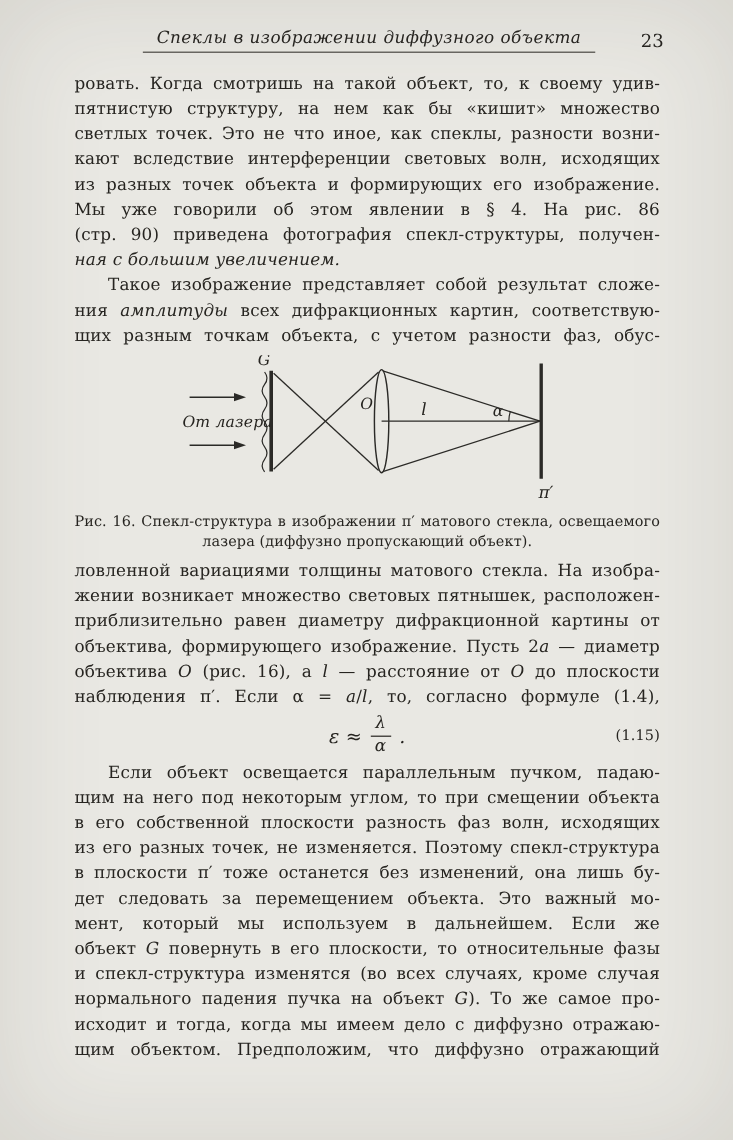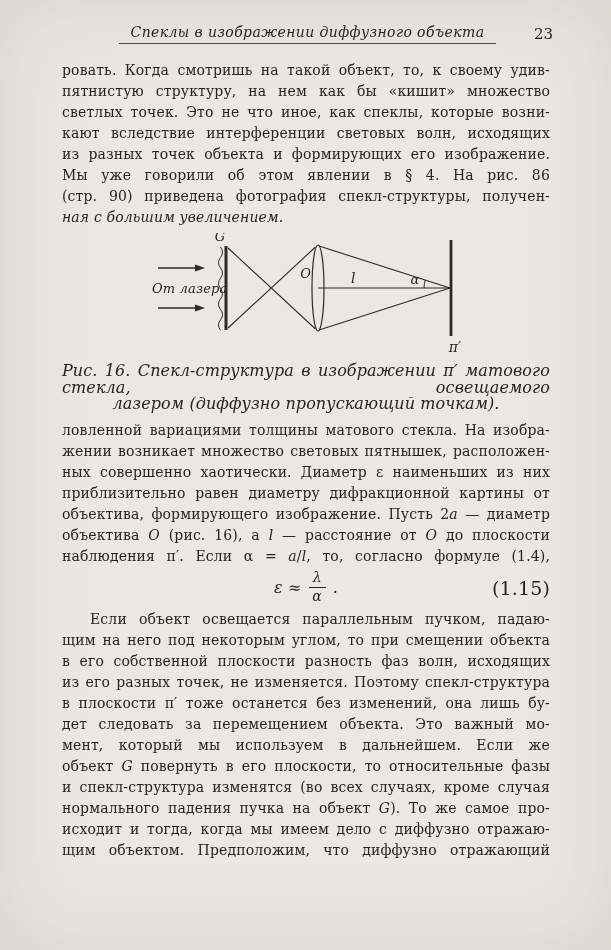--- a/index.html
+++ b/index.html
@@ -16,54 +16,59 @@
     font-style:italic; letter-spacing:0.4px; white-space:nowrap;
     border-bottom:1px solid #4a4742; padding:0 12px 3px;
   }
   .rh-page { position:absolute; right:0; top:1px; font-size:15px;margin-left:20px; }
   .content { position:absolute; top:60px; left:62px; width:488px; font-size:14px; line-height:21px; letter-spacing:0.15px; }
   .tline { text-align:justify; text-align-last:justify; }
   .tline.tlast { text-align-last:left;font-style:italic; }
   .para.indent .tline:first-child { text-indent:28px; }
   .fig { margin:5px 0 7px; }
   .diagram { display:block; margin-left:86px; }
-  .figcap { margin-top:4px; font-size:16px; line-height:16.5px; letter-spacing:0.1px;font-style:italic; }
+  .figcap { margin-top:4px; font-size:12px; line-height:16.5px; letter-spacing:0.1px; }
   .cap1 { text-align:justify; text-align-last:justify; }
   .cap2 { text-align:center; }
   .equation { position:relative; height:42px; display:flex; align-items:center; justify-content:center; }
   .eq-body { display:inline-flex; align-items:center; gap:7px; font-size:16px; font-style:italic; }
   .frac { display:inline-flex; flex-direction:column; align-items:center; font-size:14px; line-height:1.12; }
   .frac .num { border-bottom:1px solid #262420; padding:0 4px 1px; }
   .frac .den { padding-top:1px; }
-  .eq-num { position:absolute; right:0; top:50%; transform:translateY(-50%); font-size:19px; font-style:normal; }
+  .eq-num { position:absolute; right:0; top:50%; transform:translateY(-50%); font-size:12px; font-style:normal; }
   svg text { font-family:"DejaVu Serif", serif; font-style:italic; fill:#262420; }
 </style>
 </head>
 <body>
 
 <div class="page">
 
   <header class="running-head">
     <span class="rh-title">Спеклы в изображении диффузного объекта</span>
     <span class="rh-page">23</span>
   </header>
 
   <main class="content">
 
     <div class="para">
         <div class="tline">ровать. Когда смотришь на такой объект, то, к своему удив-</div>
         <div class="tline">пятнистую структуру, на нем как бы «кишит» множество</div>
-        <div class="tline">светлых точек. Это не что иное, как спеклы, которые возни-</div>
+        <div class="tline">светлых точек. Это не что иное, как спеклы, разности возни-</div>
         <div class="tline">кают вследствие интерференции световых волн, исходящих</div>
         <div class="tline">из разных точек объекта и формирующих его изображение.</div>
         <div class="tline">Мы уже говорили об этом явлении в § 4. На рис. 86</div>
         <div class="tline">(стр. 90) приведена фотография спекл-структуры, получен-</div>
         <div class="tline tlast">ная с большим увеличением.</div>
       </div>
 
+    <div class="para indent">
+        <div class="tline">Такое изображение представляет собой результат сложе-</div>
+        <div class="tline">ния <i>амплитуды</i> всех дифракционных картин, соответствую-</div>
+        <div class="tline">щих разным точкам объекта, с учетом разности фаз, обус-</div>
+      </div>
 
     <figure class="fig">
       <svg class="diagram" width="330" height="126" viewBox="0 0 330 126">
 
         <g stroke="#2b2a27" stroke-width="1.3" fill="none">
           <line x1="10" y1="35" x2="48" y2="35"></line>
           <line x1="10" y1="75" x2="48" y2="75"></line>
         </g>
         <polygon points="57,35 47,31.6 47,38.4" fill="#2b2a27"></polygon>
         <polygon points="57,75 47,71.6 47,78.4" fill="#2b2a27"></polygon>
@@ -90,28 +95,27 @@
 
         <path d="M 276 55 A 27 27 0 0 1 277.3 46.8" stroke="#2b2a27" stroke-width="1" fill="none"></path>
         <text x="267" y="51" font-size="13" text-anchor="middle">α</text>
 
         <line x1="303" y1="7" x2="303" y2="103" stroke="#2b2a27" stroke-width="2.8"></line>
         <text x="307" y="119" font-size="14" text-anchor="middle">π′</text>
       </svg>
 
       <figcaption class="figcap">
         <div class="cap1">Рис. 16. Спекл-структура в изображении π′ матового стекла, освещаемого</div>
-        <div class="cap2">лазером (диффузно пропускающий точкам).</div>
+        <div class="cap2">лазера (диффузно пропускающий объект).</div>
       </figcaption>
     </figure>
 
     <div class="para">
         <div class="tline">ловленной вариациями толщины матового стекла. На изобра-</div>
         <div class="tline">жении возникает множество световых пятнышек, расположен-</div>
-        <div class="tline">ных совершенно хаотически. Диаметр ε наименьших из них</div>
         <div class="tline">приблизительно равен диаметру дифракционной картины от</div>
         <div class="tline">объектива, формирующего изображение. Пусть 2<i>a</i> — диаметр</div>
         <div class="tline">объектива <i>О</i> (рис. 16), а <i>l</i> — расстояние от <i>О</i> до плоскости</div>
         <div class="tline">наблюдения π′. Если α = <i>a</i>/<i>l</i>, то, согласно формуле (1.4),</div>
       </div>
 
     <div class="equation">
       <span class="eq-body">
         <span>ε ≈</span>
         <span class="frac">

